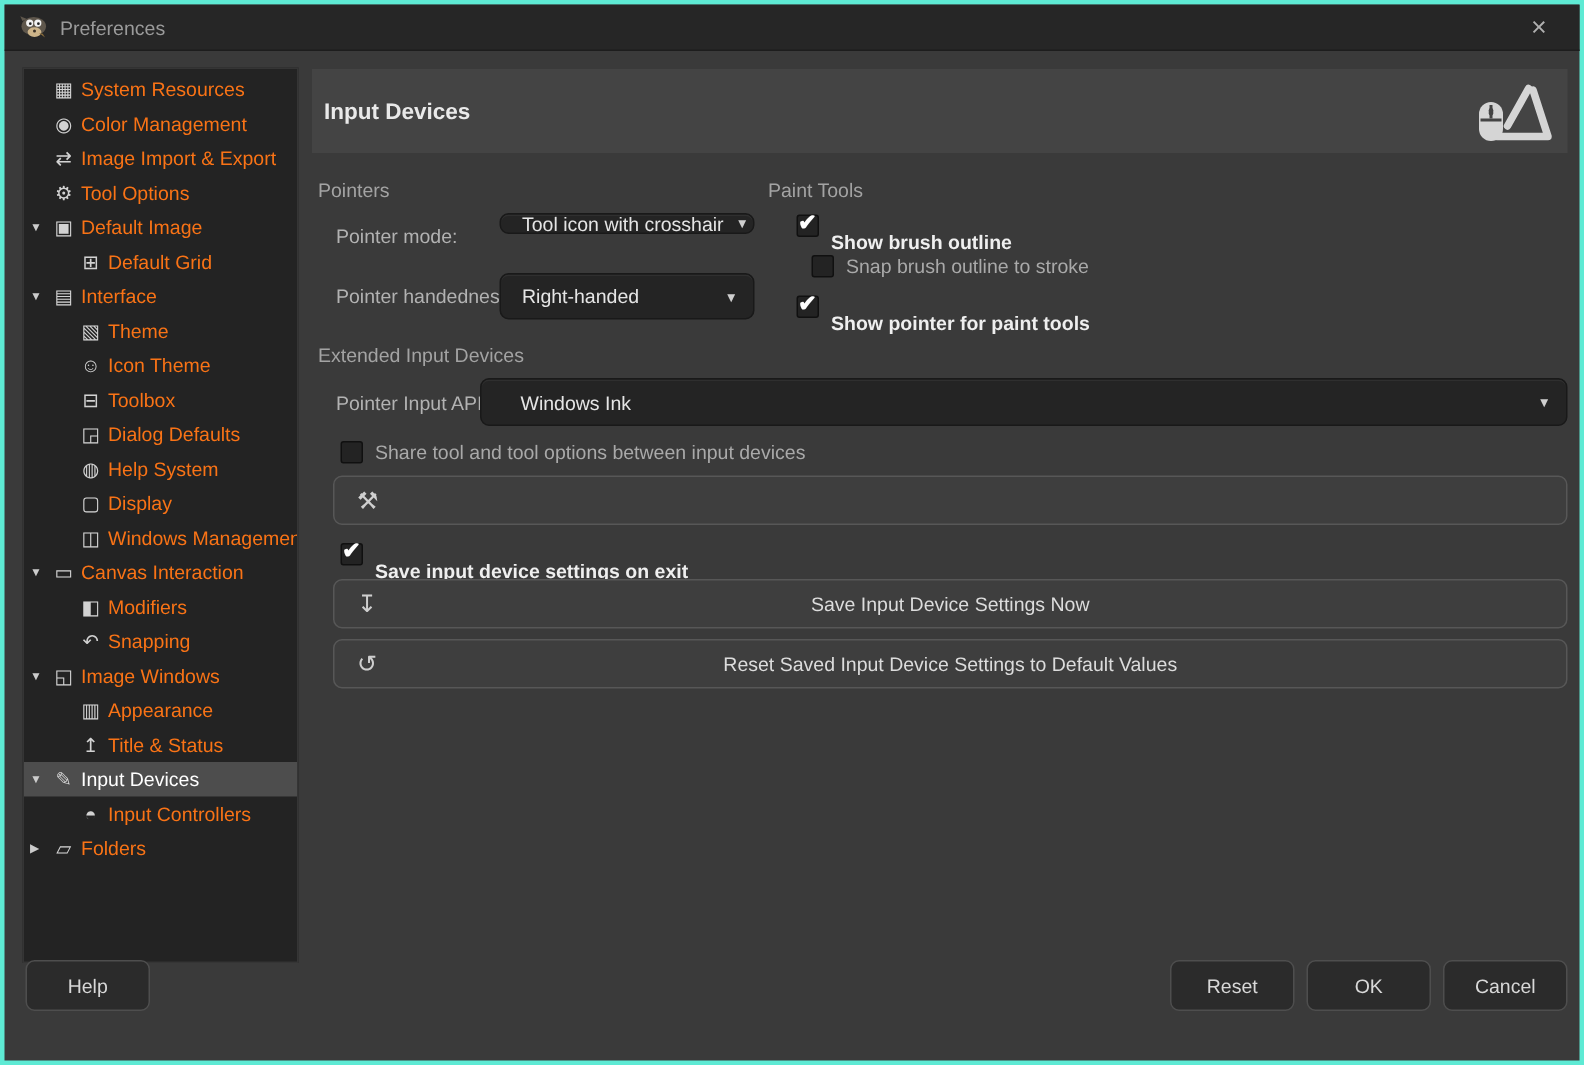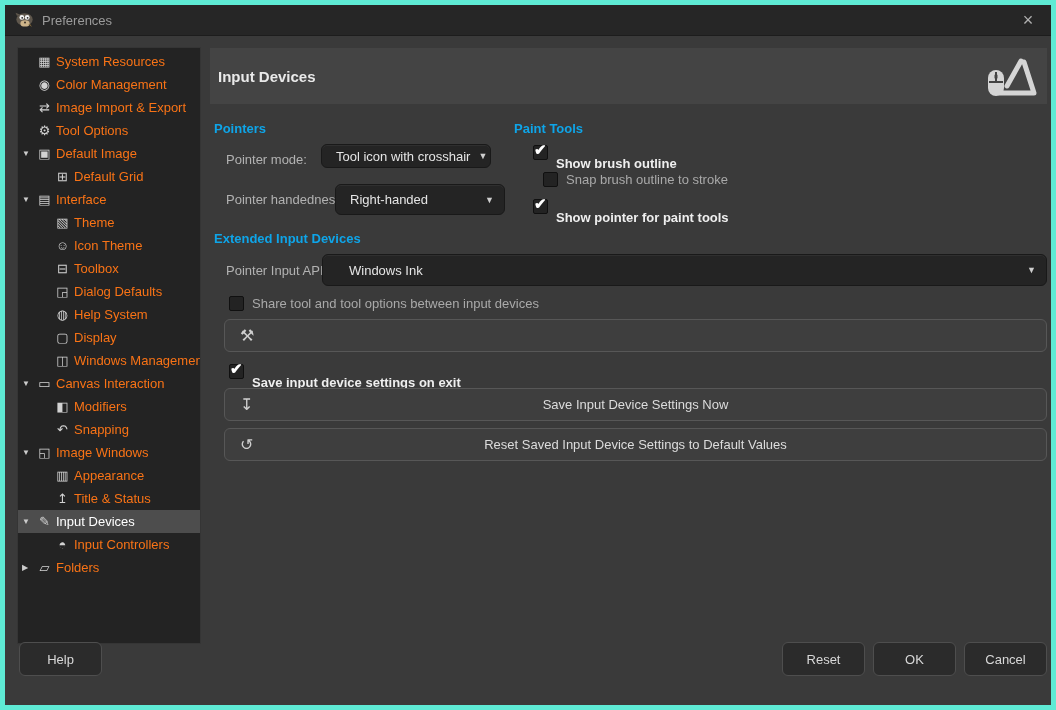--- a/index.html
+++ b/index.html
@@ -1,21 +1,21 @@
 <!DOCTYPE html>
 <html><head>
 <meta charset="utf-8">
 <style>
   * { box-sizing: border-box; margin: 0; padding: 0; }
   html,body { background:#1b1b1b; }
   body { font-family: "Liberation Sans", sans-serif; }
 
   #window {
     position: relative; width: 1056px; height: 710px;
-    background: #3a3a3a; border: 5px solid #5eead4; overflow: hidden;
+    background: #3a3a3a; border: 3px solid #5eead4; overflow: hidden;
   }
 
   
   .titlebar {
     position: absolute; left: 0; top: 0; width: 1054px; height: 31px;
     background: #262626; border-bottom: 1px solid #1d1d1d;
     display: flex; align-items: center; padding: 0 10px;
   }
   .title-text { color: #9b9b9b; font-size: 13px; margin-left: 8px; }
   .close-btn {
@@ -39,21 +39,21 @@
 
   
   .header-band {
     position: absolute; left: 205px; top: 43px; width: 837px; height: 56px;
     background: #444444; display: flex; align-items: center; padding: 0 8px;
   }
   .header-title { font-size: 15px; font-weight: bold; color: #e9e9e9; }
   .header-icon { margin-left: auto; margin-right: 2px; }
 
   
-  .section-heading { position: absolute; font-size: 13px; font-weight: bold; color: #0ea5e9; white-space: nowrap; }
+  .section-heading { position: absolute; font-size: 13px; font-weight: normal; color: #a3a3a3; white-space: nowrap; }
   .field-label { position: absolute; font-size: 13px; color: #b2b2b2; white-space: nowrap; }
 
   
   .select {
     position: absolute; background: #242424; border: 1px solid #191919; border-radius: 6px;
     display: flex; align-items: center; padding: 0 10px 0 14px;
     box-shadow: inset 0 1px 0 rgba(255,255,255,0.05); cursor: default;
   }
   .select .value { font-size: 13px; color: #e5e5e5; white-space: nowrap; }
   .select .arrow { margin-left: auto; padding-left: 8px; font-size: 9px; color: #cfcfcf; }
@@ -238,21 +238,21 @@
       <rect x="1" y="17" width="16" height="26" rx="8" fill="#d5d5d5"></rect>
       <line x1="9" y1="19" x2="9" y2="28" stroke="#444444" stroke-width="2"></line>
       <line x1="2" y1="29" x2="16" y2="29" stroke="#444444" stroke-width="2"></line>
       <rect x="7.5" y="21" width="3" height="5" rx="1.5" fill="#444444"></rect>
     </svg>
   </div>
 
   <div class="section-heading" style="left:209px; top:116px;">Pointers</div>
 
   <div class="field-label" style="left:221px; top:147px;">Pointer mode:</div>
-  <div class="select" style="left:316px; top:139px; width:170px; height:24px;">
+  <div class="select" style="left:330px; top:139px; width:170px; height:14px;">
     <span class="value">Tool icon with crosshair</span>
     <span class="arrow">▼</span>
   </div>
 
   <div class="field-label" style="left:221px; top:187px;">Pointer handedness:</div>
   <div class="select" style="left:330px; top:179px; width:170px; height:31px;">
     <span class="value">Right-handed</span>
     <span class="arrow">▼</span>
   </div>
 

